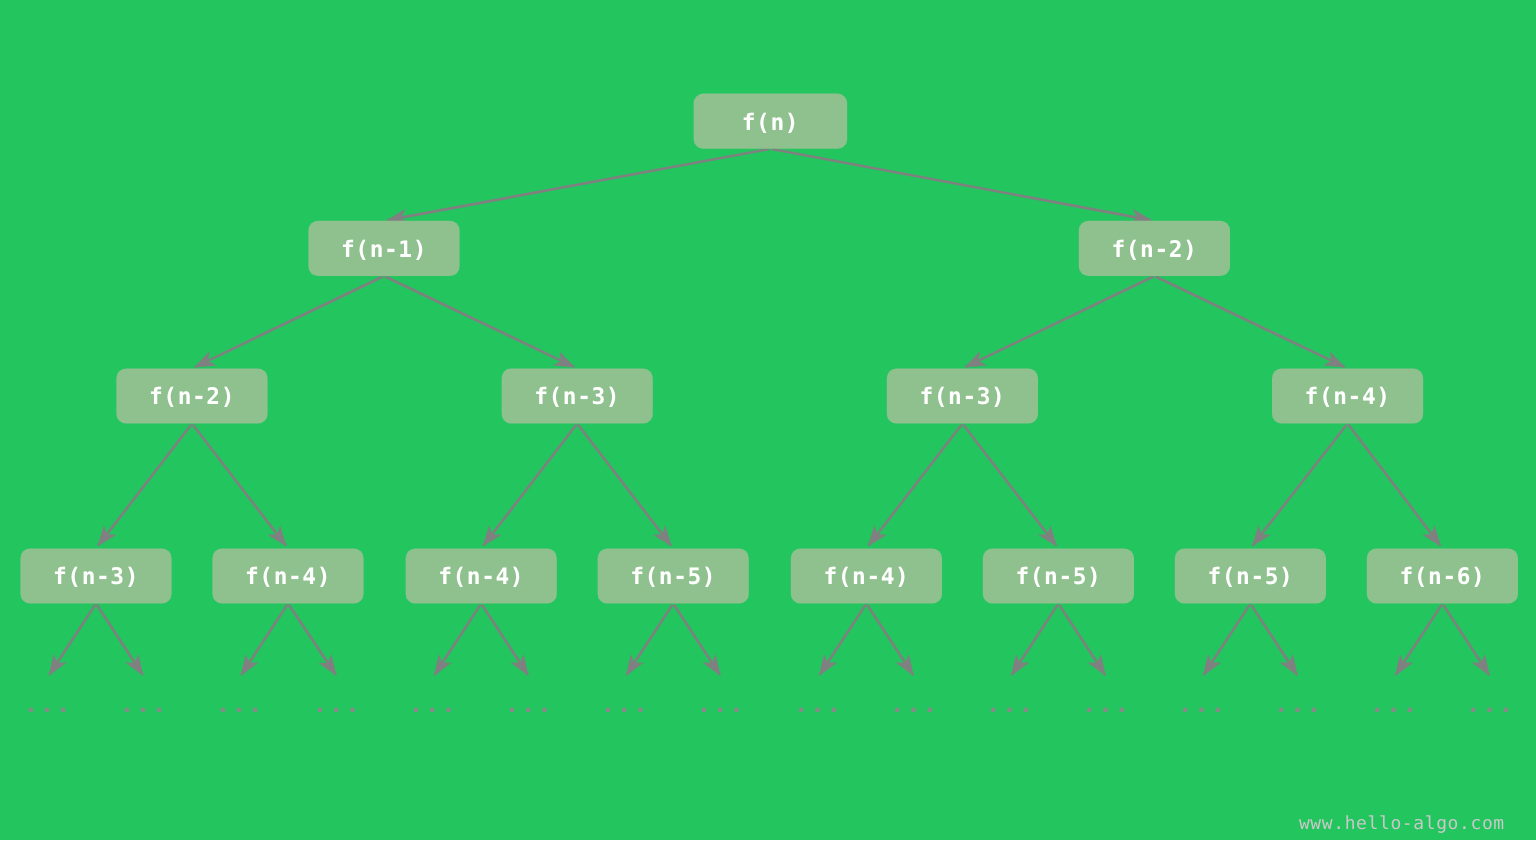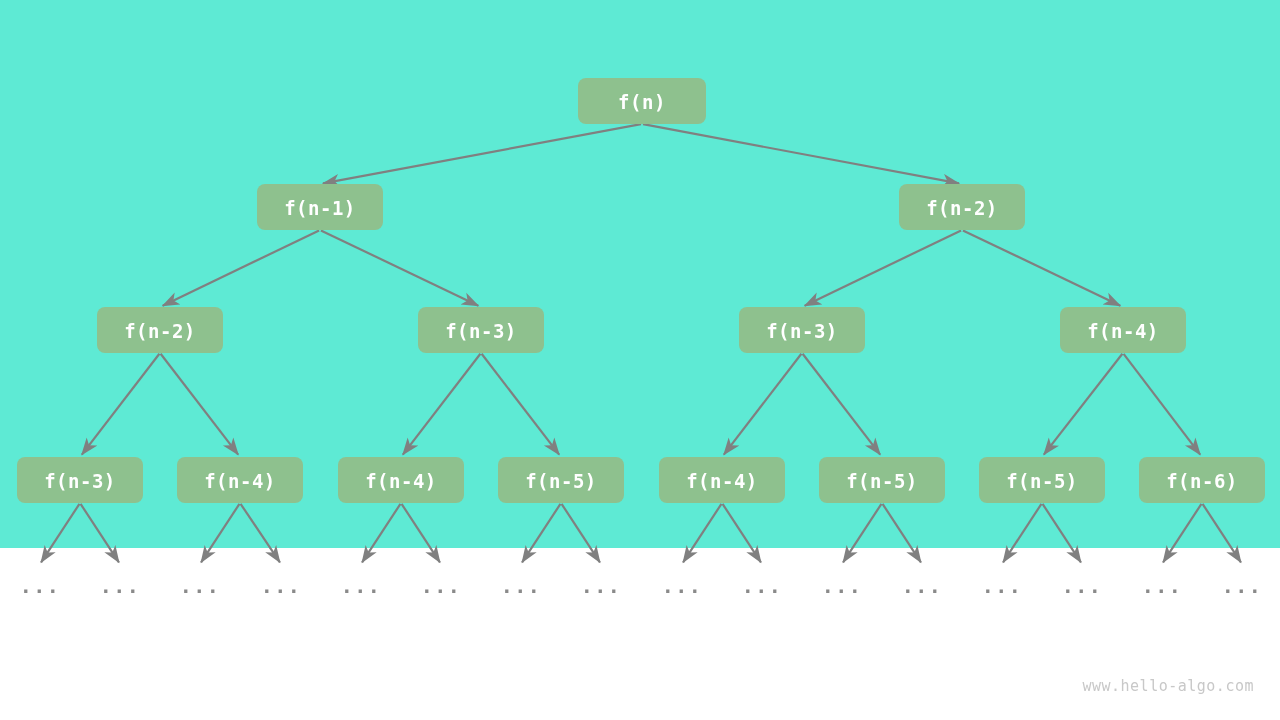--- a/index.html
+++ b/index.html
@@ -9,22 +9,22 @@
   }
   body {
     width: 1280px;
     height: 720px;
     overflow: hidden;
     font-family: "DejaVu Sans Mono", monospace;
   }
   #diagram-root {
     position: relative;
     width: 1280px;
-    height: 548px;
-    background: #5eead4;
+    height: 700px;
+    background: #22c55e;
   }
   svg#tree-svg {
     position: absolute;
     top: 0;
     left: 0;
     width: 1280px;
     height: 720px;
   }
   .node-rect {
     fill: #8ec18e;

